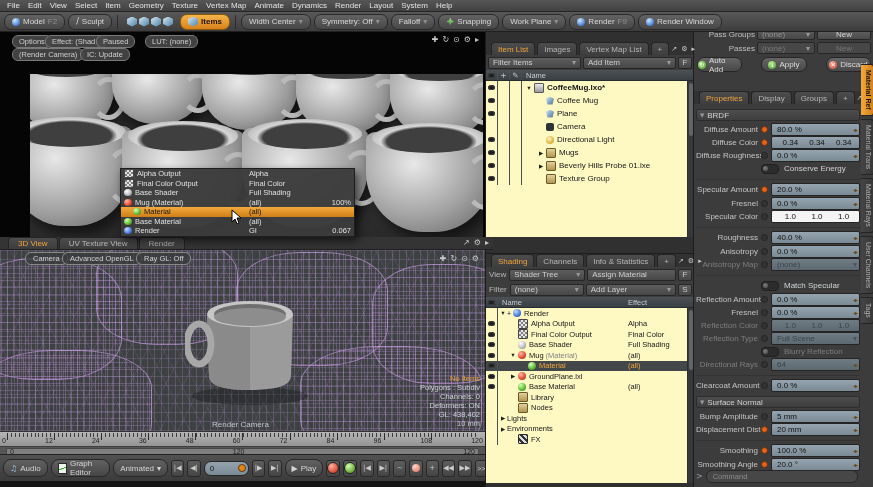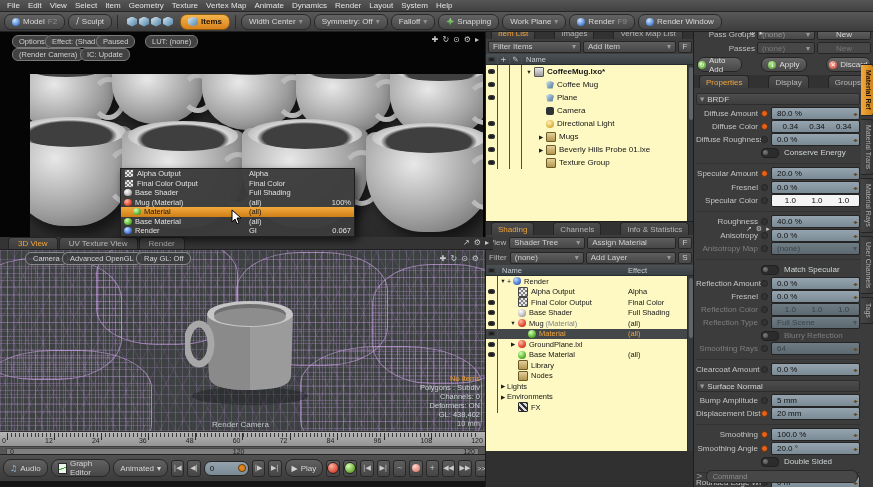--- a/index.html
+++ b/index.html
@@ -94,21 +94,21 @@
               border:1px solid #262626;color:#111;display:inline-flex;align-items:center;padding:0 5px;position:relative;}
   .framefield .odot{position:absolute;right:2px;width:6px;height:6px;border-radius:50%;background:#e2831e;border:1px solid #5a3a08;}
   .clock{width:10px;height:10px;border-radius:50%;border:1px solid #222;}
   .clock.red{background:radial-gradient(circle at 35% 30%,#ffb0a0,#d84a35 70%);}
   .clock.green{background:radial-gradient(circle at 35% 30%,#d2ffb0,#6aa832 70%);}
   .pinkdot{width:8px;height:8px;border-radius:50%;background:radial-gradient(circle at 35% 30%,#ffd8d0,#e08878 70%);}
   .graphicon{width:10px;height:9px;background:linear-gradient(160deg,#eaf6ea 45%,#47a83a 46% 55%,#eaf6ea 56%);border:1px solid #2a2a2a;}
 
   
   .panelc{position:absolute;left:485px;top:26px;width:208px;height:461px;background:#303030;border-left:1px solid #1c1c1c;}
-  .ptabs{height:13px;display:flex;align-items:flex-end;background:#323232;padding-left:5px;gap:19px;}
+  .ptabs{height:13px;display:flex;align-items:flex-end;background:#323232;padding-left:5px;gap:2px;margin-top:16px;}
   .ptab{height:12px;padding:0 6px;border-radius:4px 4px 0 0;background:linear-gradient(#4c4c4c,#3e3e3e);
         border:1px solid #242424;border-bottom:none;color:#b5b5b5;display:flex;align-items:center;white-space:nowrap;}
   .ptab.active{color:#f0a43c;}
   .ptabs .cornericons{position:static;margin-left:auto;margin-right:3px;padding-bottom:2px;font-size:7px;}
   .ctrlrow{height:13px;display:flex;align-items:center;gap:2px;padding:1px 2px;background:#3d3d3d;}
   .ctrlrow .rlabel{color:#b8b8b8;padding:0 1px;flex:none;}
   .dd{flex:1;height:10px;background:linear-gradient(#5e5e5e,#474747);border:1px solid #262626;border-radius:2px;
       display:flex;align-items:center;padding:0 4px;color:#cfcfcf;min-width:0;white-space:nowrap;overflow:hidden;}
   .dd::after{content:"▾";margin-left:auto;color:#999;padding-left:3px;}
   .plainbtn{flex:1;height:10px;background:linear-gradient(#5e5e5e,#474747);border:1px solid #262626;border-radius:2px;
@@ -911,21 +911,21 @@
           <span class="ftrack ddf dis">
             <span>Full Scene</span>
           </span>
         </div>
         <div class="frow">
           <span class="flabel"></span>
           <span class="toggle dis"></span>
           <span class="chklabel dis">Blurry Reflection</span>
         </div>
         <div class="frow">
-          <span class="flabel dis">Smoothing Rays</span>
+          <span class="flabel dis">Directional Rays</span>
           <span class="fdot"></span>
           <span class="ftrack dis">
             <span>64</span>
             <span class="spin g">◂▸</span>
           </span>
         </div>
         <div class="frow gap">
           <span class="flabel">Clearcoat Amount</span>
           <span class="fdot"></span>
           <span class="ftrack">

